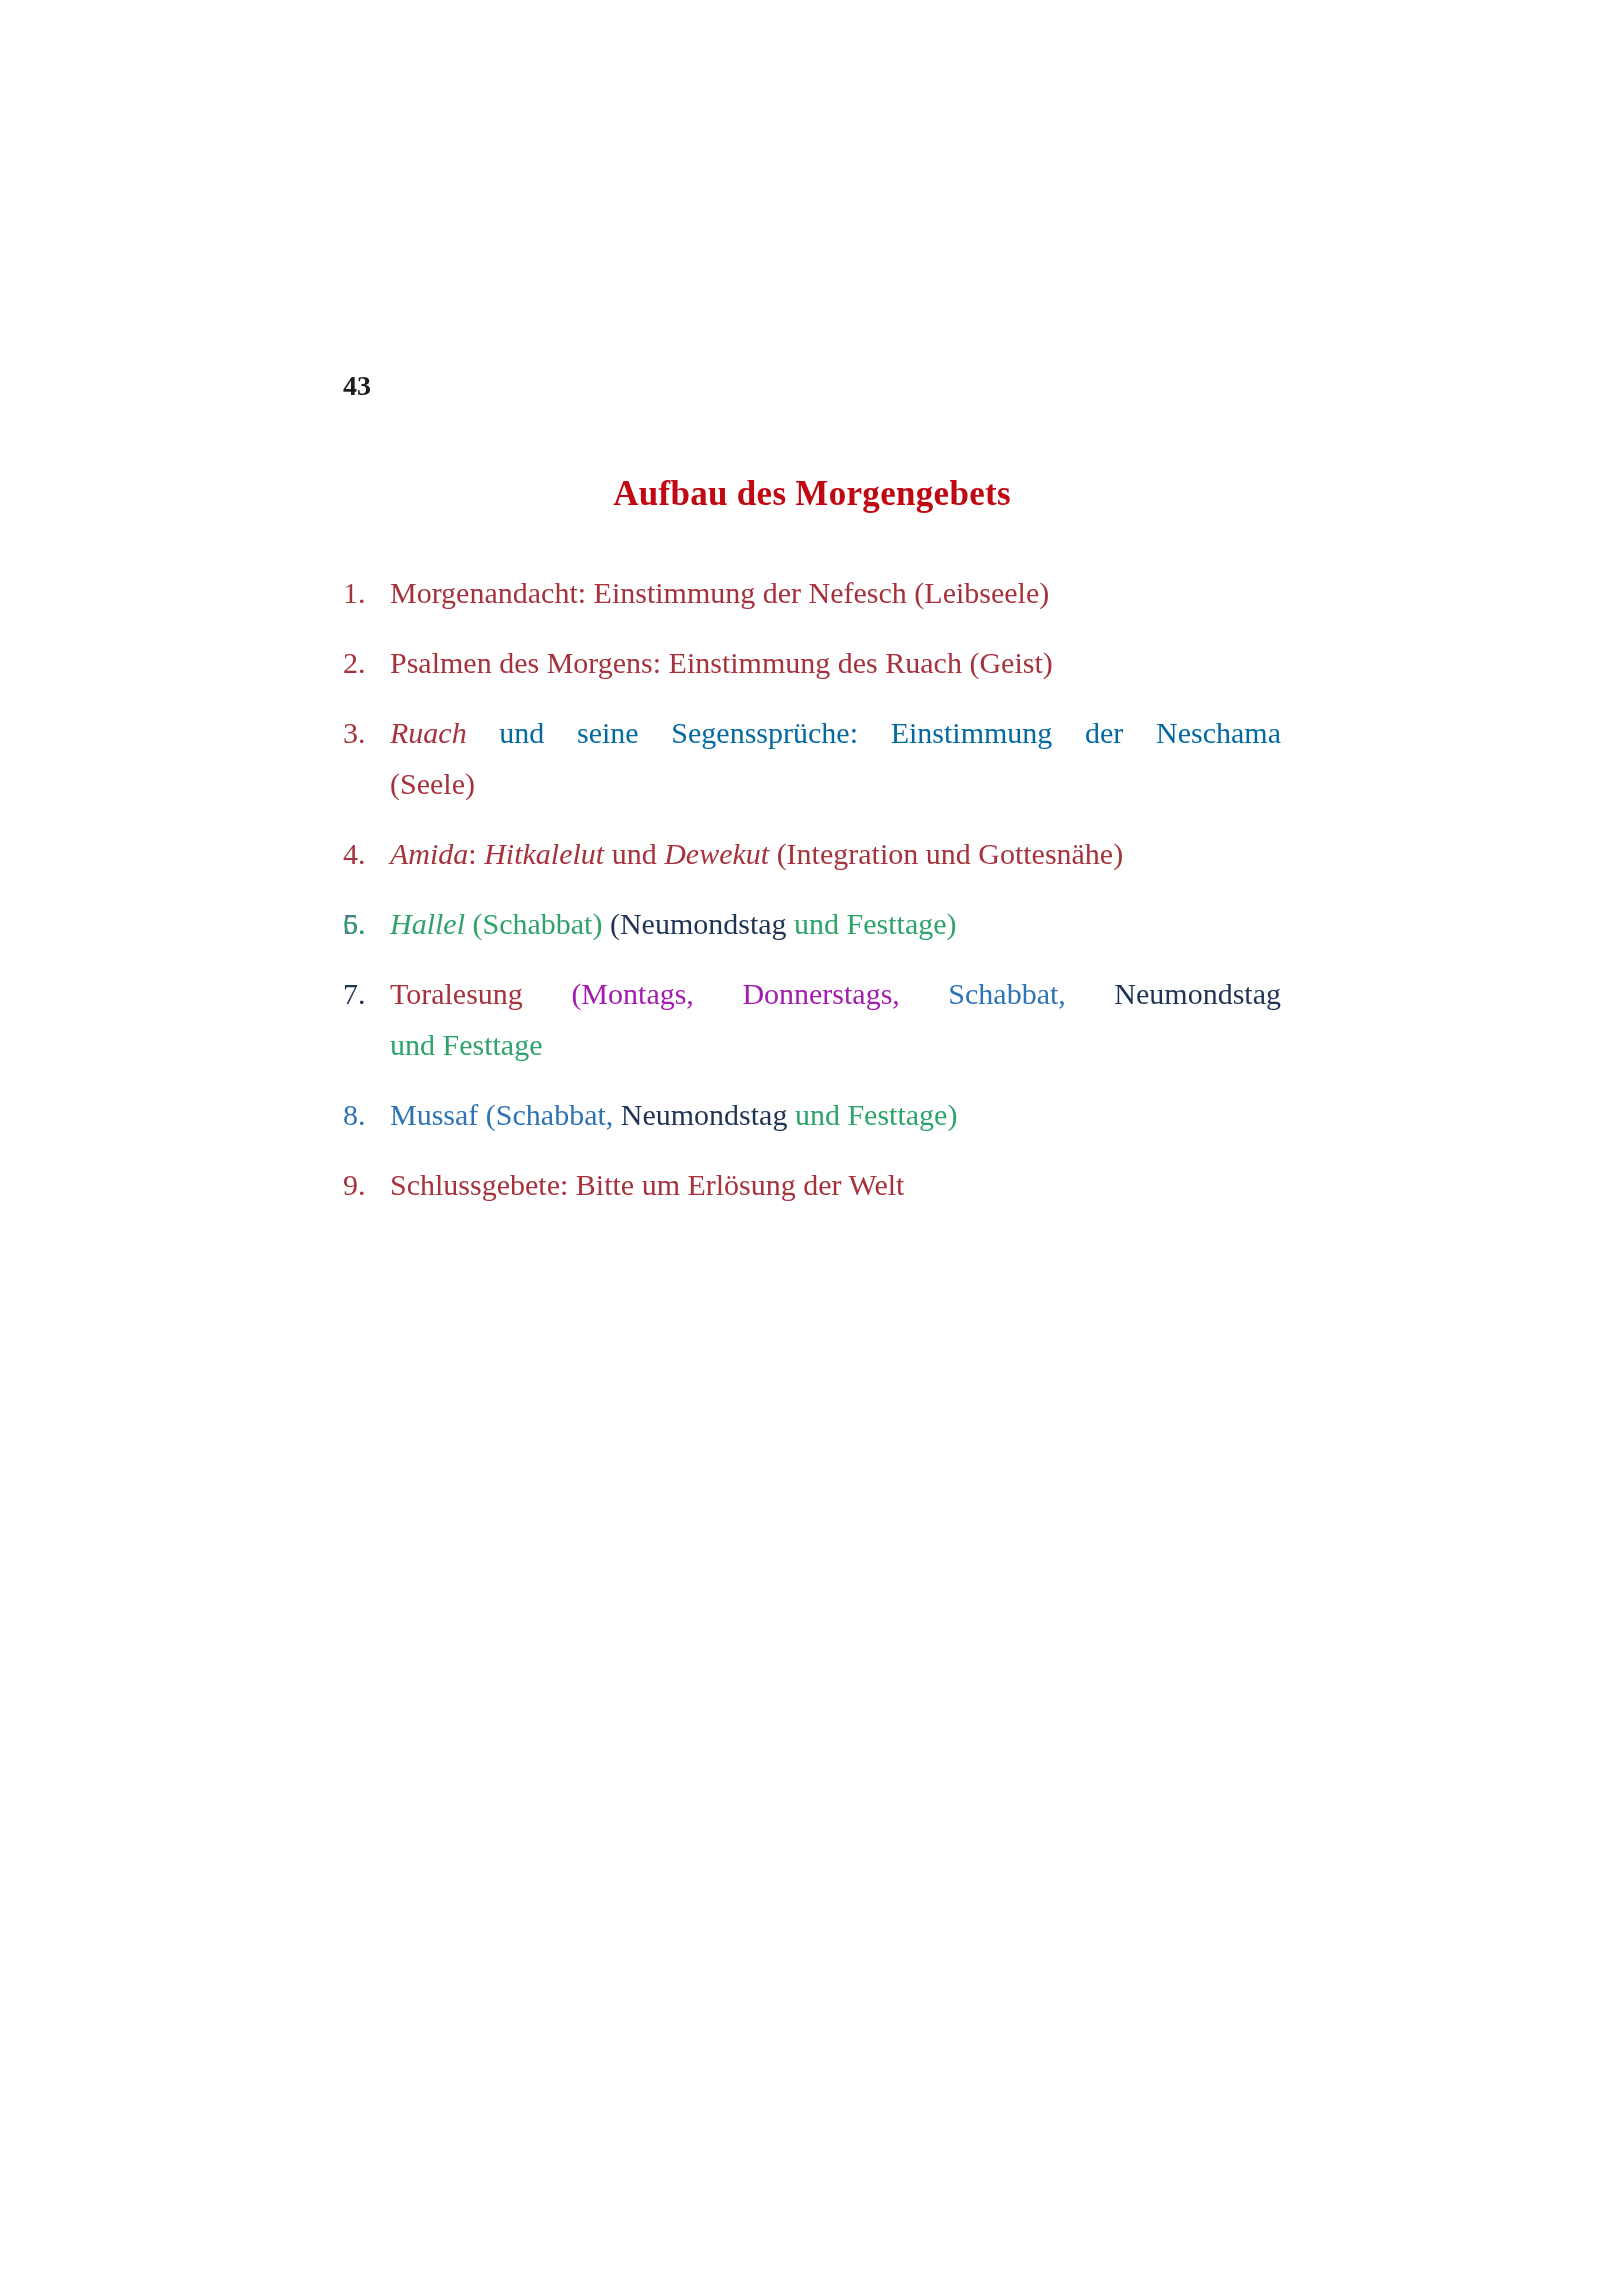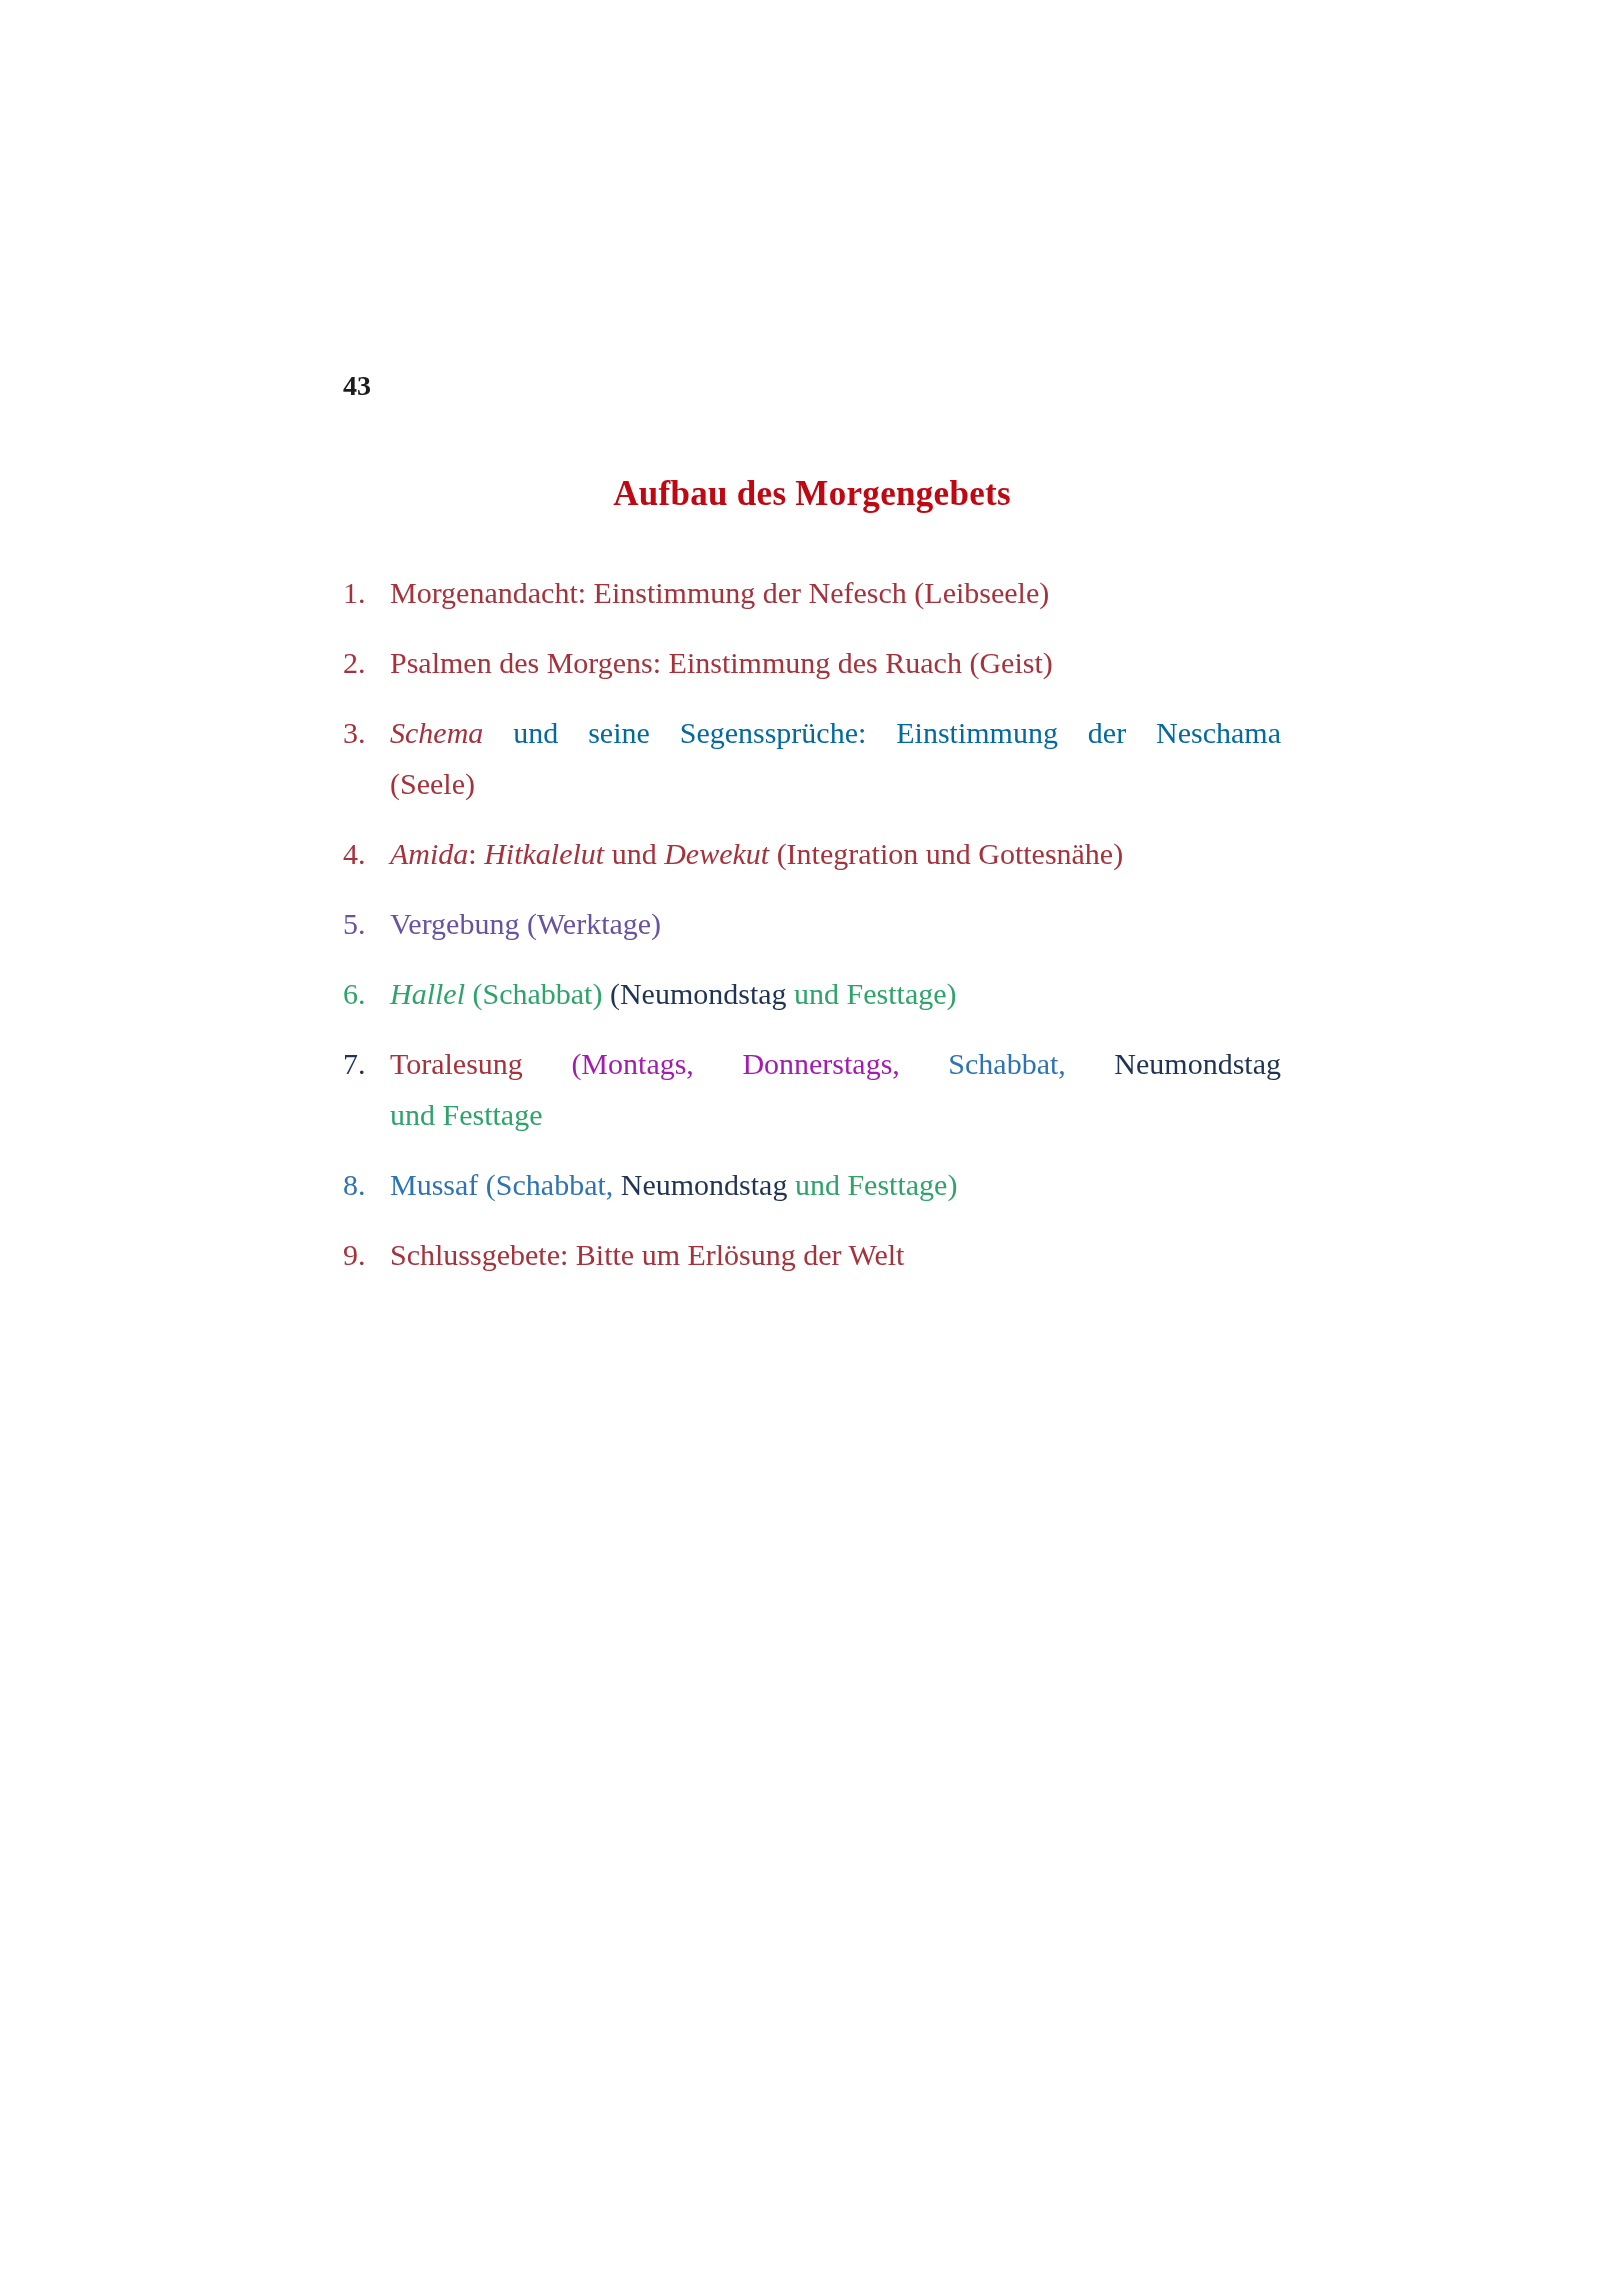--- a/index.html
+++ b/index.html
@@ -84,34 +84,33 @@
         </li>
         <li class="item">
           <span class="num" style="color: rgb(166, 50, 60);">2.</span>
           <span class="text">
             <span class="line"><span class="seg" style="color: rgb(166, 50, 60); margin-top: 19px;">Psalmen des Morgens: Einstimmung des Ruach (Geist)</span></span>
           </span>
         </li>
         <li class="item">
           <span class="num" style="color: rgb(166, 50, 60);">3.</span>
           <span class="text">
-            <span class="line justify"><span class="seg" style="color: rgb(166, 50, 60); font-style: italic;">Schema</span><span class="seg" style="color: #0369a1; margin-top: 36px;"> und seine Segenssprüche: Einstimmung der Neschama</span></span>
+            <span class="line justify"><span class="seg" style="color: rgb(166, 50, 60); font-style: italic;">Ruach</span><span class="seg" style="color: #0369a1; margin-top: 36px;"> und seine Segenssprüche: Einstimmung der Neschama</span></span>
             <span class="line"><span class="seg" style="color: rgb(166, 50, 60); margin-top: 12px;">(Seele)</span></span>
           </span>
         </li>
         <li class="item">
           <span class="num" style="color: rgb(166, 50, 60);">4.</span>
           <span class="text">
             <span class="line"><span class="seg" style="color: rgb(166, 50, 60); font-style: italic;">Amida</span><span class="seg" style="color: rgb(166, 50, 60);">: </span><span class="seg" style="color: rgb(166, 50, 60); font-style: italic;">Hitkalelut</span><span class="seg" style="color: rgb(166, 50, 60);"> und </span><span class="seg" style="color: rgb(166, 50, 60); font-style: italic;">Dewekut</span><span class="seg" style="color: rgb(166, 50, 60);"> (Integration und Gottesnähe)</span></span>
           </span>
         </li>
         <li class="item">
           <span class="num" style="color: rgb(104, 82, 162);">5.</span>
           <span class="text">
-            <span class="line"><span class="seg" style="color: rgb(104, 82, 162);">Vergebung (Werktage)</span></span>
           </span>
         </li>
         <li class="item">
           <span class="num" style="color: rgb(46, 163, 106);">6.</span>
           <span class="text">
             <span class="line"><span class="seg" style="color: rgb(46, 163, 106); font-style: italic;">Hallel</span><span class="seg" style="color: rgb(46, 163, 106);"> (Schabbat) </span><span class="seg" style="color: rgb(31, 51, 84);">(Neumondstag </span><span class="seg" style="color: rgb(46, 163, 106);">und Festtage)</span></span>
           </span>
         </li>
         <li class="item">
           <span class="num" style="color: rgb(31, 51, 84);">7.</span>

